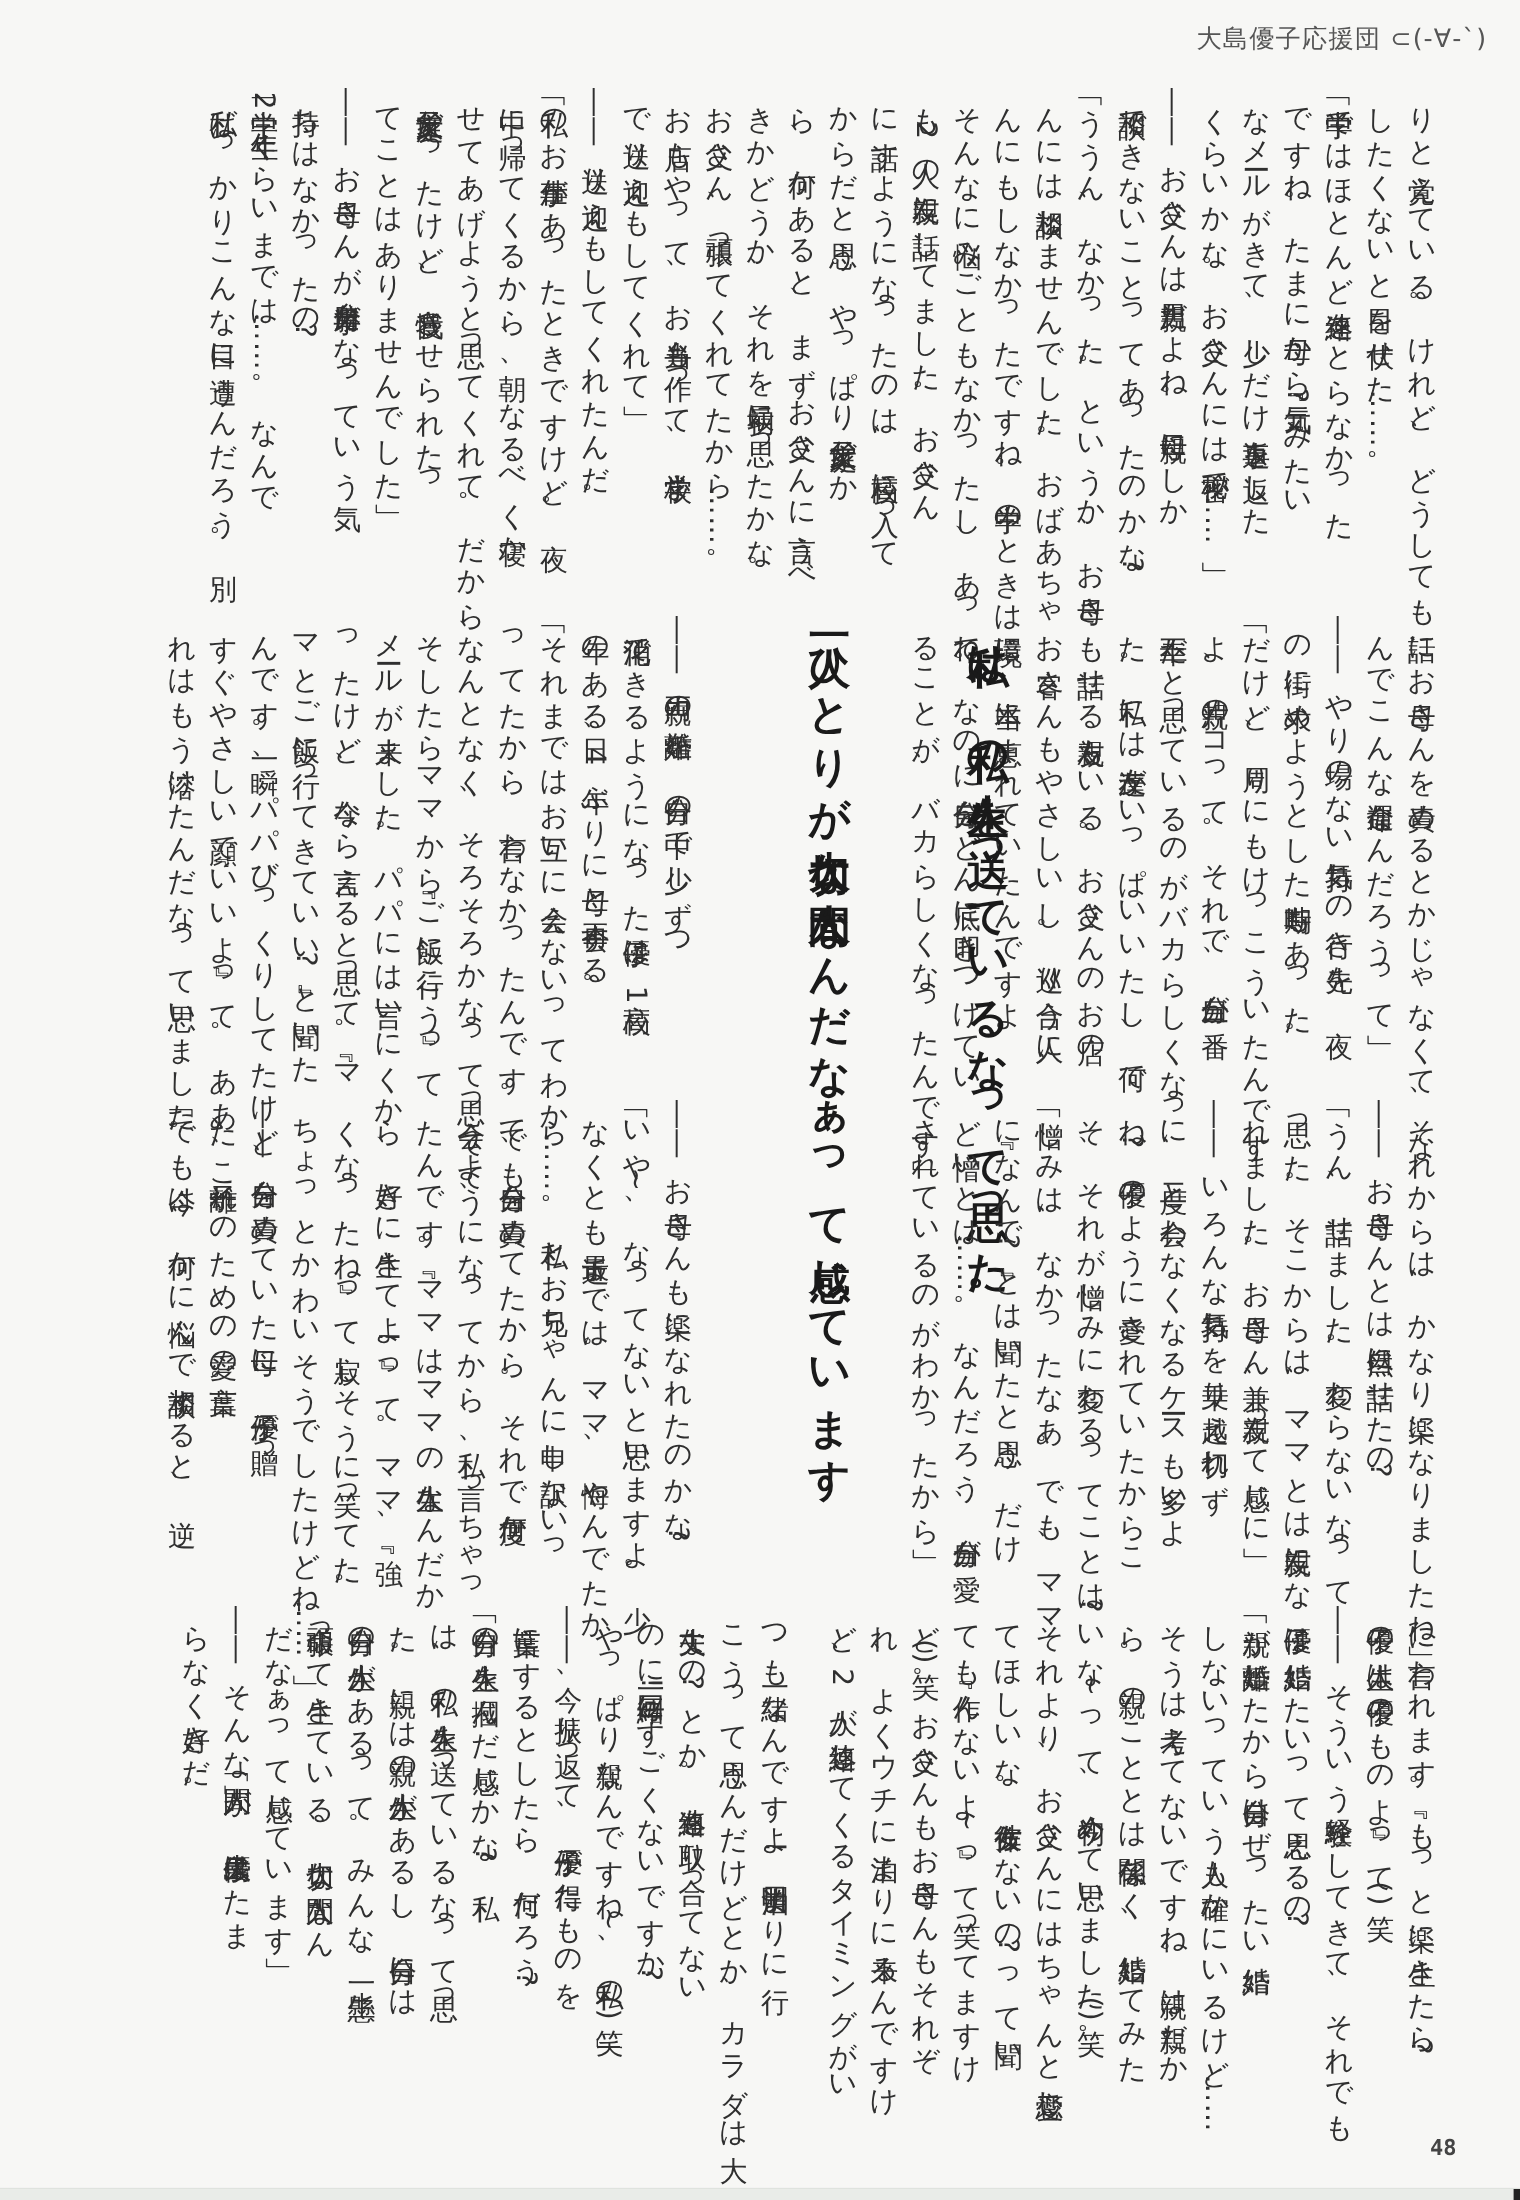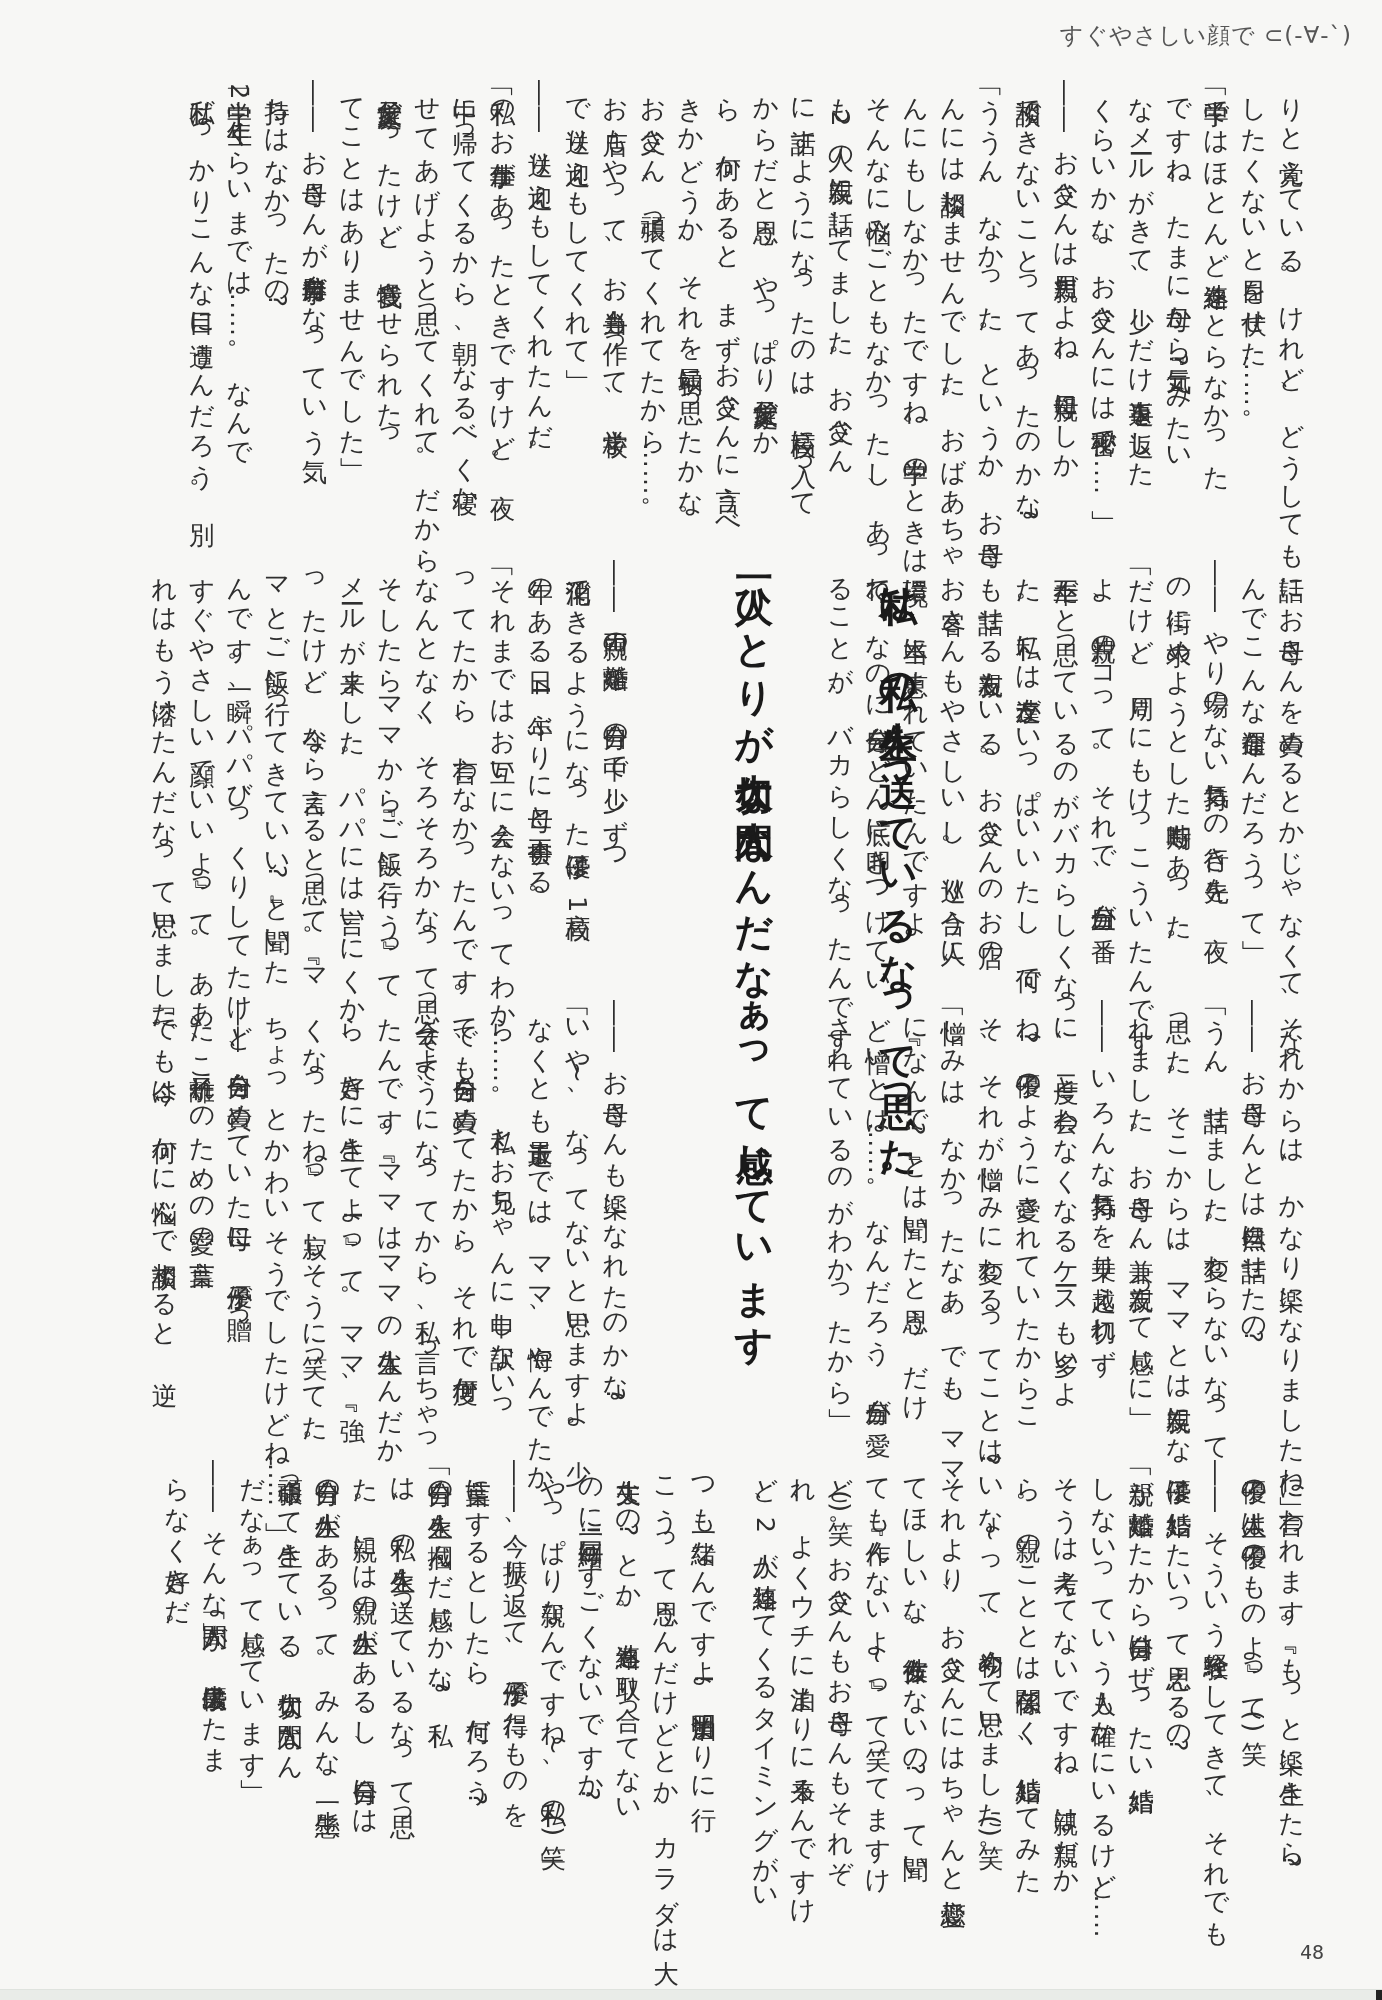--- a/index.html
+++ b/index.html
@@ -16,41 +16,41 @@
   .page-edge-corner {
     position: absolute; right: 0; bottom: 0; width: 6px; height: 10px; background: #222;
   }
   .running-header {
     position: absolute; top: 20px; right: 30px;
     font-size: 23px; color: #555; letter-spacing: 1px; white-space: nowrap;
   }
   .page-number {
     position: absolute; bottom: 36px; right: 58px;
     font-family: "DejaVu Sans Mono", "Liberation Mono", monospace;
-    font-size: 20px; color: #444;
+    font-size: 20px; color: #444; font-weight: bold;
   }
   .pullquote {
     position: absolute; top: 558px; left: 682px;
     writing-mode: vertical-rl; -webkit-writing-mode: vertical-rl;
     font-family: "DejaVu Sans", sans-serif; font-weight: bold;
     font-size: 38px; line-height: 48px; letter-spacing: 2px; color: #1a1a1a;
     height: 820px; white-space: pre;
   }
   .pullquote p { margin: 0; }
   .block {
     writing-mode: vertical-rl; -webkit-writing-mode: vertical-rl;
     font-size: 25.5px; line-height: 37.6px; letter-spacing: 1.1px; color: #2f2f2f;
   }
   .block p { margin: 0; white-space: pre; }
   .top-right { position: absolute; top: 80px; right: 72px; height: 460px; }
 </style>
 </head>
 <body>
 
-<div class="running-header">すぐやさしい顔で ⊂(-∀-`)</div>
+<div class="running-header">大島優子応援団 ⊂(-∀-`)</div>
 
 <div class="block top-right">
   <p>りと覚えている。けれど、どうしても話</p>
   <p>したくないと目を伏せた……。</p>
   <p>「中学ではほとんど連絡をとらなかった</p>
   <p>ですね。たまに母から『元気?』みたい</p>
   <p>なメールがきて、少しだけ返事を返した</p>
   <p>くらいかな。お父さんには秘密で……」</p>
   <p>――お父さんは男親だよね。母親にしか</p>
   <p>相談できないことってあったのかな?</p>

